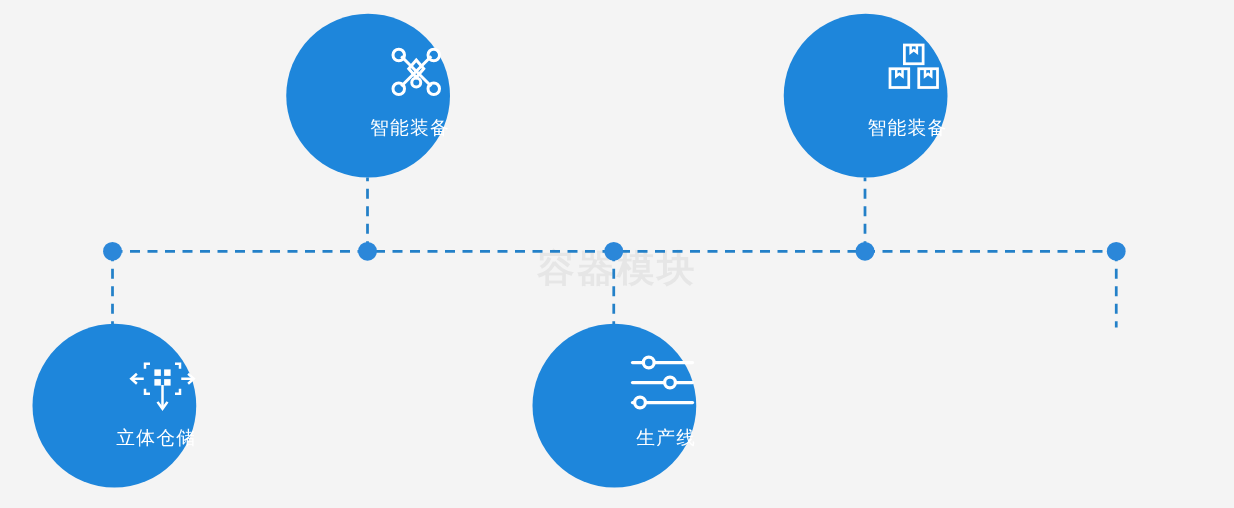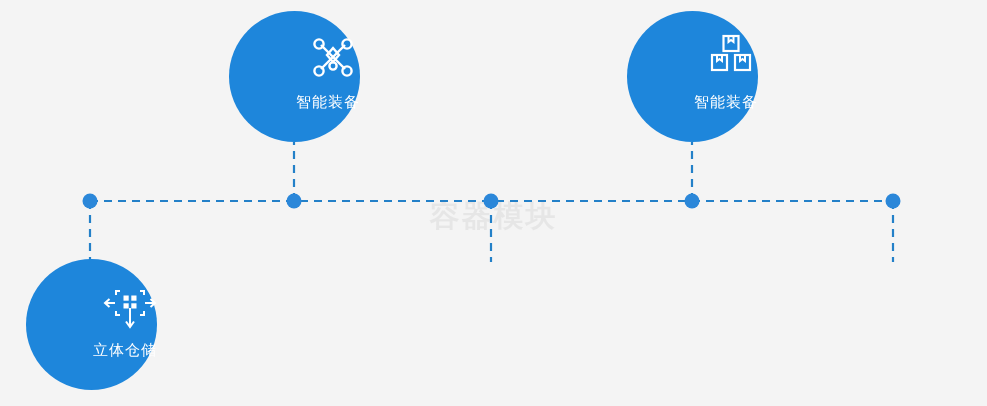--- a/index.html
+++ b/index.html
@@ -163,15 +163,31 @@
         <path d="M42 21 H51"></path>
         <path d="M47.5 17 L52 21 L47.5 25"></path>
 
         <path d="M27 26 V44"></path>
         <path d="M23 39.5 L27 45 L31 39.5"></path>
       </svg>
     </div>
     <div class="node-label">立体仓储</div>
   </div>
 
+  <div class="node-circle" id="circle-production-line">
+    <div class="node-icon">
+      <svg width="54" height="46" viewBox="0 0 54 46" fill="none" stroke="#ffffff" stroke-width="2.6">
+
+        <line x1="3" y1="7" x2="51" y2="7" stroke-linecap="round"></line>
+        <circle cx="16" cy="7" r="4.3" fill="#1e86db" stroke-width="2.6"></circle>
+
+        <line x1="3" y1="23" x2="51" y2="23" stroke-linecap="round"></line>
+        <circle cx="33" cy="23" r="4.3" fill="#1e86db" stroke-width="2.6"></circle>
+
+        <line x1="3" y1="39" x2="51" y2="39" stroke-linecap="round"></line>
+        <circle cx="9" cy="39" r="4.3" fill="#1e86db" stroke-width="2.6"></circle>
+      </svg>
+    </div>
+    <div class="node-label">生产线</div>
+  </div>
 
 
 </div>
 
 </body></html>

